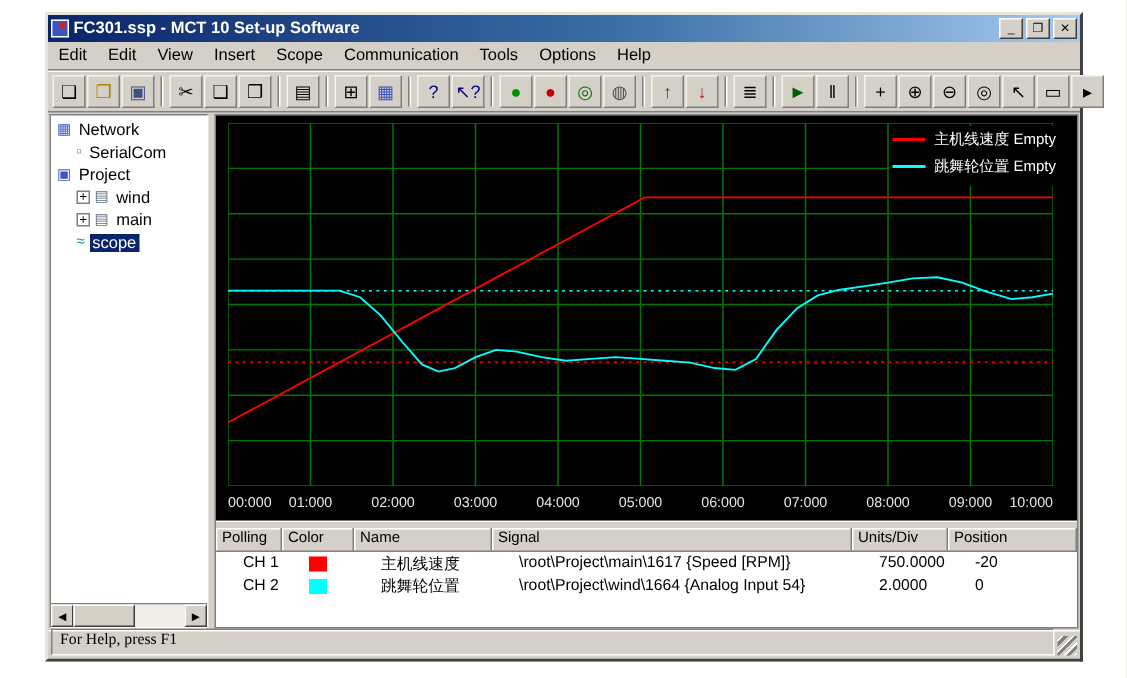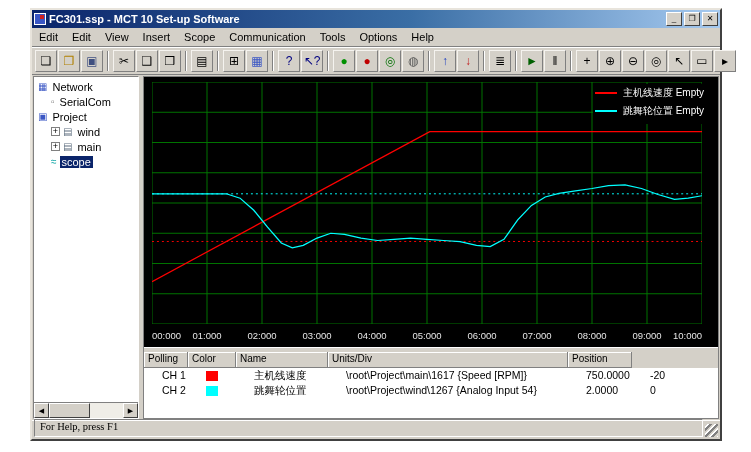--- a/index.html
+++ b/index.html
@@ -286,41 +286,42 @@
             <span class="xlab" style="left: 90%; transform: translateX(-50%);">09:000</span>
             <span class="xlab" style="left: 100%; transform: translateX(-100%);">10:000</span>
           </div>
       </div>
       <div class="h-splitter"></div>
       <div class="table-area">
         <div class="table-grid table-header">
             <div class="th">Polling</div>
             <div class="th">Color</div>
             <div class="th">Name</div>
+            <div class="th">Signal</div>
             <div class="th">Units/Div</div>
             <div class="th">Position</div>
           </div>
         <div>
             <div class="table-grid tr">
               <div class="td td0">CH 1</div>
               <div class="td td1">
                 <div class="swatch" style="background: rgb(255, 0, 0);"></div>
               </div>
               <div class="td td2">主机线速度</div>
               <div class="td td3">\root\Project\main\1617 {Speed [RPM]}</div>
               <div class="td td4">750.0000</div>
               <div class="td td5">-20</div>
             </div>
             <div class="table-grid tr">
               <div class="td td0">CH 2</div>
               <div class="td td1">
                 <div class="swatch" style="background: rgb(0, 255, 255);"></div>
               </div>
               <div class="td td2">跳舞轮位置</div>
-              <div class="td td3">\root\Project\wind\1267 {Analog Input 54}</div>
+              <div class="td td3">\root\Project\wind\1664 {Analog Input 54}</div>
               <div class="td td4">2.0000</div>
               <div class="td td5">0</div>
             </div>
           </div>
       </div>
     </div>
 
   </div>
 
   <div class="statusbar">

